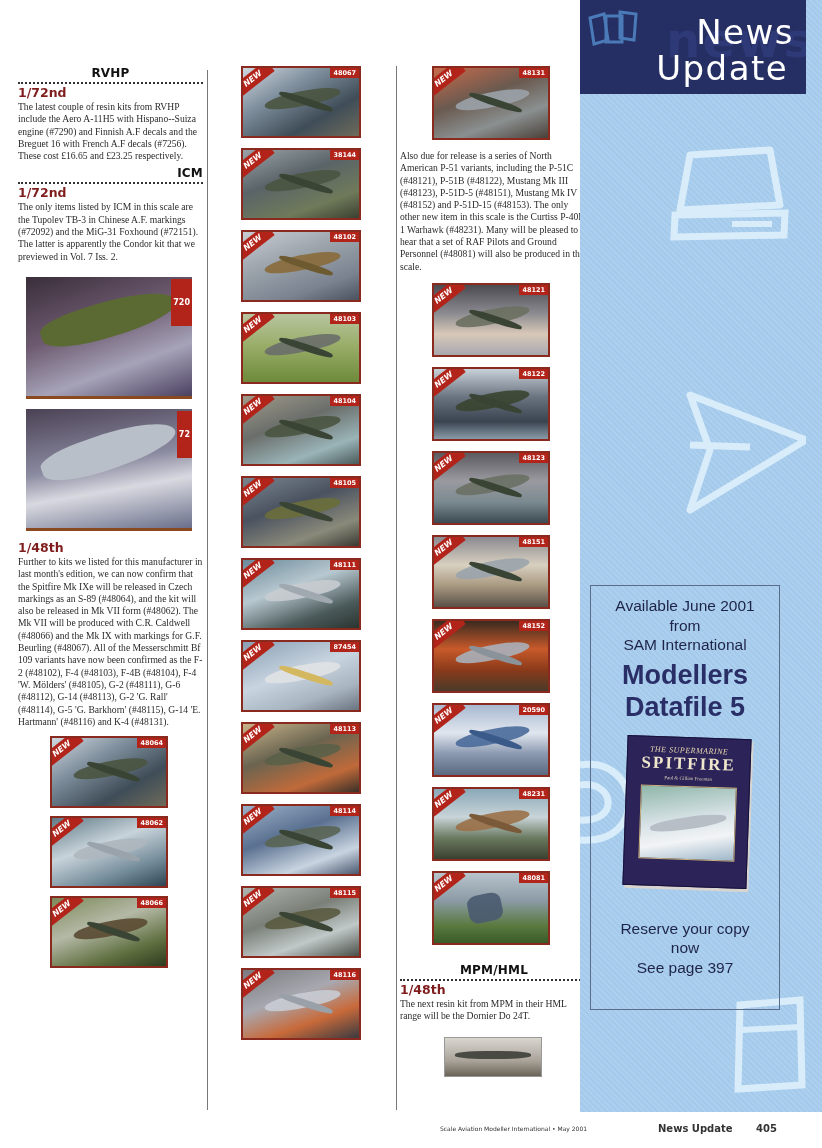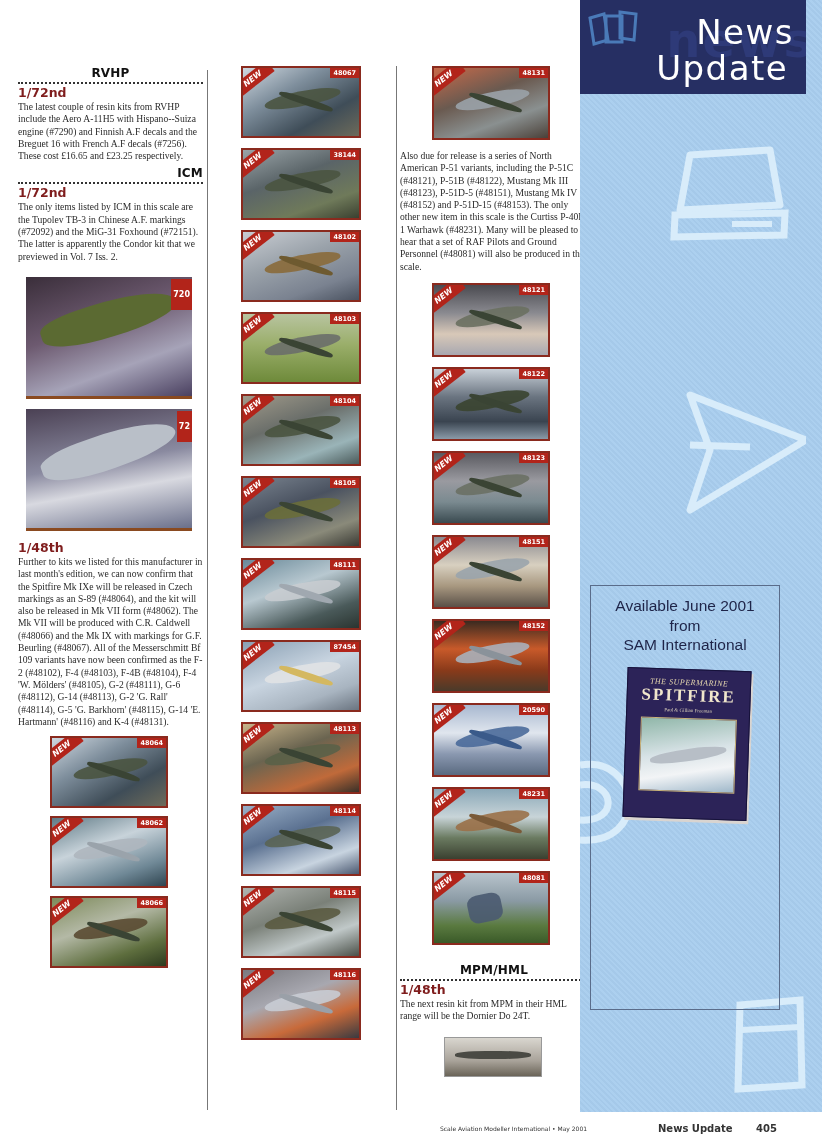--- a/index.html
+++ b/index.html
@@ -61,21 +61,21 @@
     .big-art.tb3 { background: linear-gradient(160deg, #3a2e3a 0%, #6d5a70 40%, #a6a3b8 70%, #4a4060 100%); }
     .big-art.mig { background: linear-gradient(170deg, #4b4154 0%, #8a8aa0 45%, #d8d9e0 65%, #6a6f8a 100%); }
     .big-art .plane-big {
       position: absolute; left: 8%; top: 20%; width: 84%; height: 30%;
       border-radius: 30% 60% 40% 50%; transform: rotate(-18deg);
     }
     .big-art.tb3 .plane-big { background: #5b6a32; }
     .big-art.mig .plane-big { background: #b9bfc8; transform: rotate(-20deg); }
     .big-art .kit-no {
       position: absolute; right: 0; top: 2px; background: #b2241a; color: #fff;
-      font-family: "DejaVu Sans", sans-serif; font-size: 8px; font-weight: bold; padding: 11px 2px;
+      font-family: "DejaVu Sans", sans-serif; font-size: 8px; font-weight: bold; padding: 19px 2px;
     }
 
     .dornier {
       width: 98px; height: 40px; margin: 14px 0 0 44px;
       background: linear-gradient(180deg, #d9d6cf 0%, #a9a39a 60%, #6a6458 100%);
       position: relative; border: 1px solid #999;
     }
     .dornier .plane-big {
       position: absolute; left: 10%; top: 35%; width: 80%; height: 22%;
       background: #4a4a44; border-radius: 40%;
@@ -380,26 +380,35 @@
     <path d="M10 20 L70 15 L72 100 L8 104 Z" fill="none" stroke="#d8ecfa" stroke-width="7"></path>
     <path d="M12 45 L70 42" stroke="#d8ecfa" stroke-width="6"></path>
   </svg>
 
   <div class="ad-box">
     <div style="margin-top:10px;">
       <div class="ad-line">Available June 2001</div>
       <div class="ad-line">from</div>
       <div class="ad-line">SAM International</div>
     </div>
+    <div style="margin-top:4px;">
+      <div class="ad-title">Modellers</div>
+      <div class="ad-title">Datafile 5</div>
+    </div>
     <div class="ad-book">
       <div class="book-title1">THE SUPERMARINE</div>
       <div class="book-title2">SPITFIRE</div>
       <div class="book-authors">Paul &amp; Gillian Freeman</div>
       <div class="book-art">
           <div class="sp"></div>
         </div>
     </div>
+    <div class="ad-reserve">
+      <div class="ad-line">Reserve your copy</div>
+      <div class="ad-line">now</div>
+      <div class="ad-line">See page 397</div>
+    </div>
   </div>
 </aside>
 
 <div class="footer footer-mag">Scale Aviation Modeller International • May 2001</div>
 <div class="footer footer-section">News Update</div>
 <div class="footer footer-page">405</div>
 
 </body></html>

